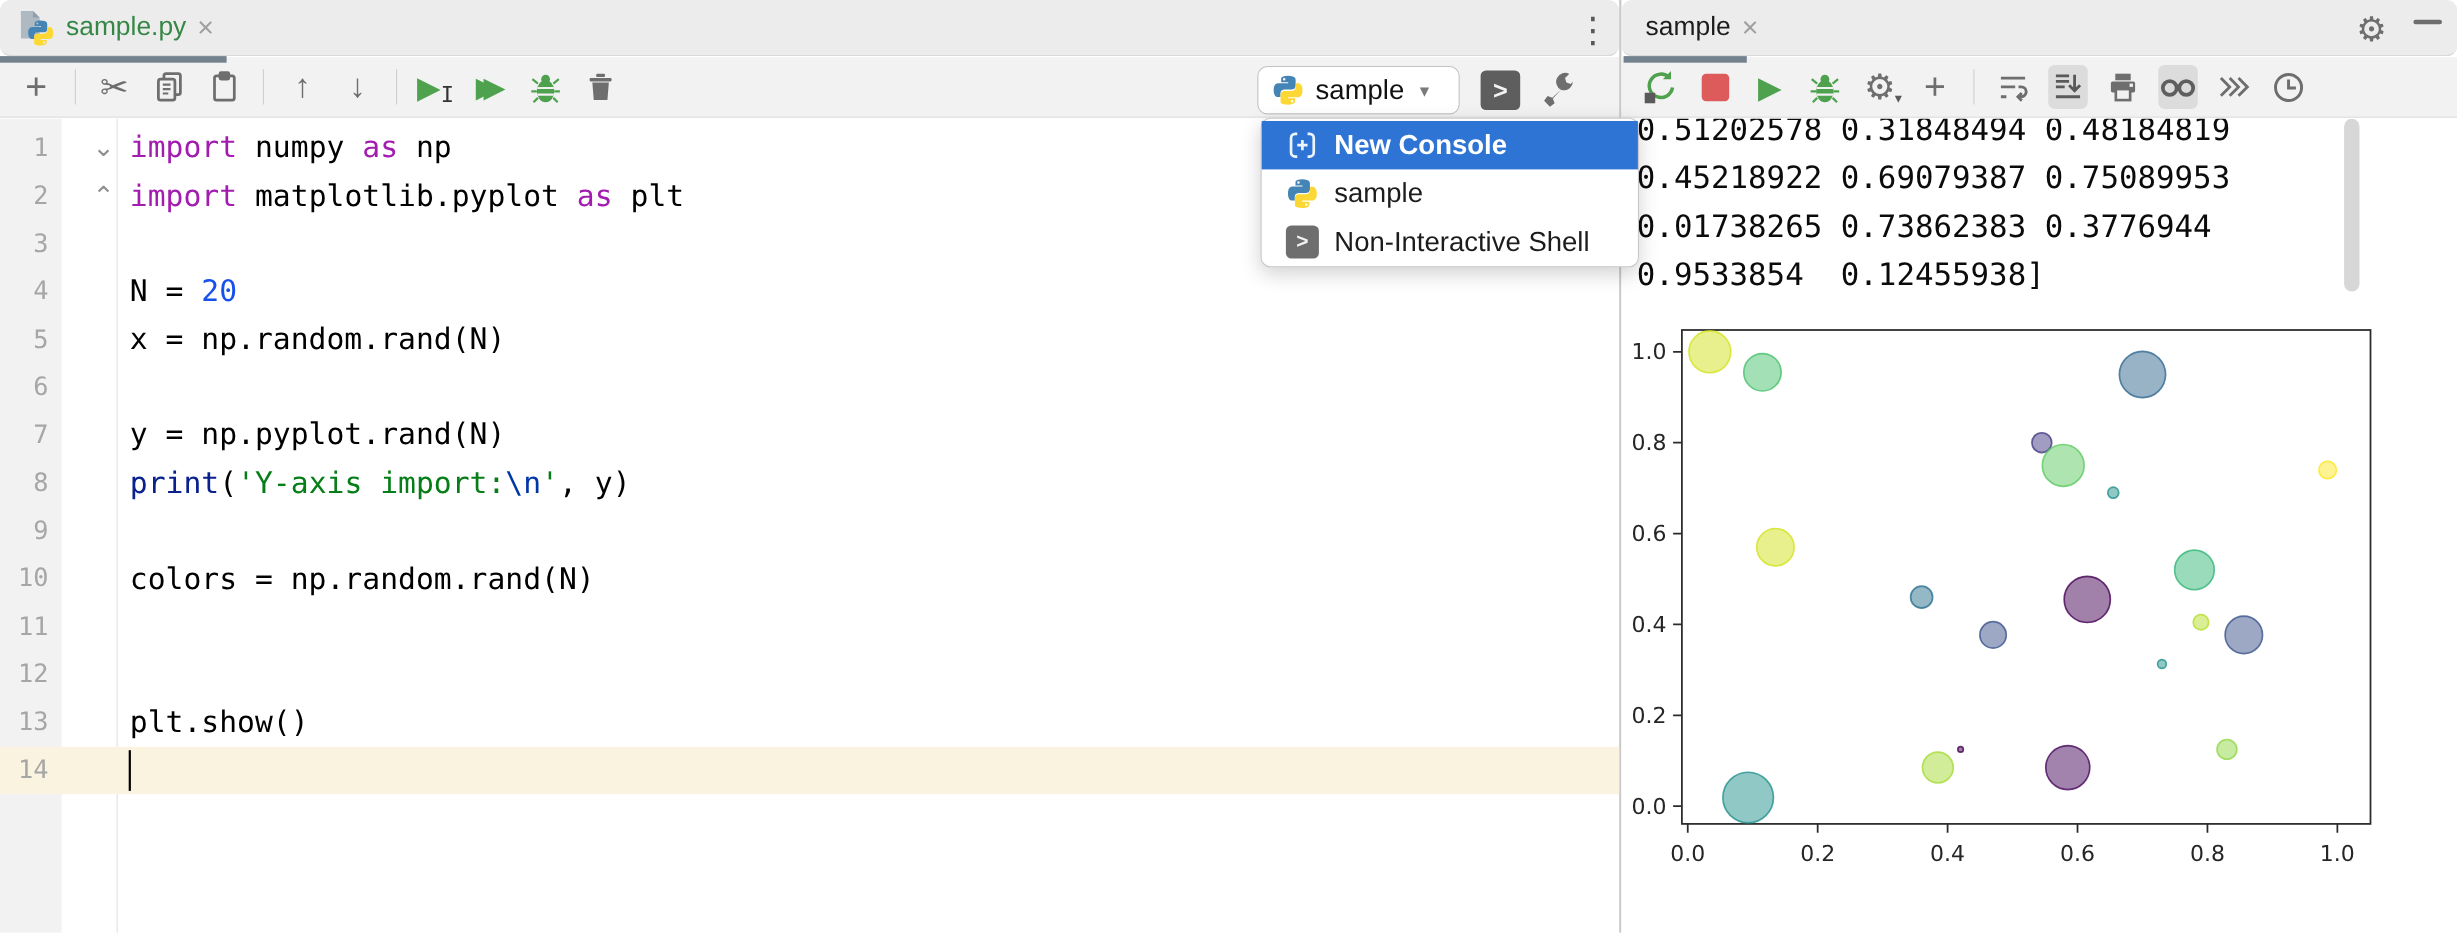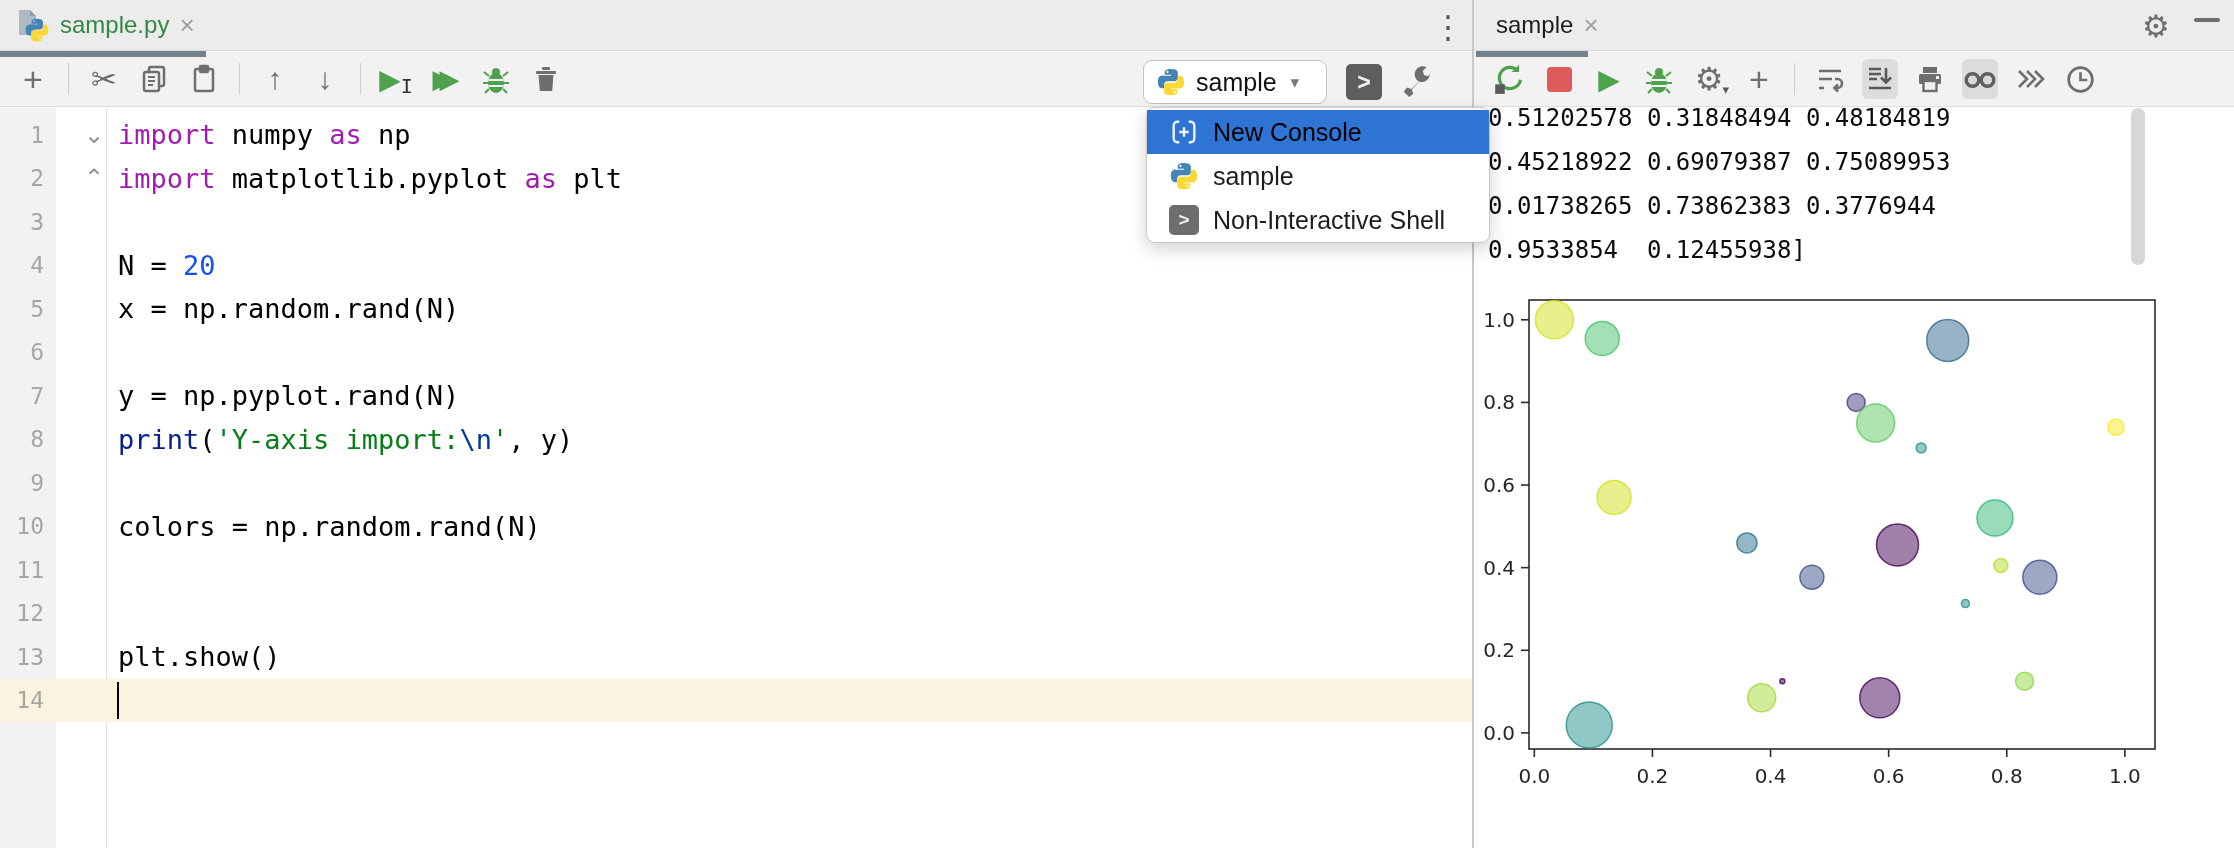--- a/index.html
+++ b/index.html
@@ -1,21 +1,21 @@
 <!DOCTYPE html>
 <html><head>
 <meta charset="utf-8">
 <style>
   * { margin:0; padding:0; box-sizing:border-box; }
   html,body { width:2234px; height:848px; overflow:hidden; background:#fff;
               font-family:"Liberation Sans", sans-serif; }
   #window { position:relative; width:2234px; height:848px; background:#fff; }
 
   
-  .tabbar { position:absolute; top:0; height:51px; background:#ececec; border-bottom:1px solid #d9d9d9; }
+  .tabbar { position:absolute; top:0; height:51px; background:#ececec; border-bottom:1px solid #d9d9d9;border-radius:10px; }
   #left-tabbar { left:0; width:1472px; }
   #right-tabbar { left:1474px; width:760px; }
   .toolbar { position:absolute; top:52px; height:55px; background:#f2f2f2; border-bottom:1px solid #dedede;
              display:flex; align-items:center; }
   #left-toolbar { left:0; width:1472px; padding-left:8px; }
   #right-toolbar { left:1474px; width:760px; padding-left:10px; }
   .tbtn { width:36px; height:40px; margin:0 7px; display:flex; align-items:center; justify-content:center;
           border-radius:6px; position:relative; color:#6e6e6e; }
   .tbtn.active { background:#dcdcdc; }
   .tsep { width:1px; height:32px; background:#cfcfcf; margin:0 10px; }
@@ -57,32 +57,32 @@
   .seg-esc{color:#0037a6;} .seg-num{color:#1750eb;} .seg-prm{color:#871094;}
   .seg-com{color:#8c8c8c;font-style:italic;}
   #caret { position:absolute; left:117px; top:3px; width:2px; height:37px; background:#000; }
 
   
   #pane-divider { position:absolute; left:1472px; top:0; width:2px; height:848px; background:#c9c9c9; }
 
   
   #console { position:absolute; left:1474px; top:108px; width:760px; height:740px; background:#fff; overflow:hidden; }
   #console-lines { position:absolute; left:14px; top:-12px; font-family:"DejaVu Sans Mono", monospace;
-                   font-size:24px; color:#0b0b0b; line-height:44px; white-space:pre; }
+                   font-size:28px; color:#0b0b0b; line-height:44px; white-space:pre; }
   #console-scrollbar { position:absolute; left:657px; top:0px; width:14px; height:157px;
                        background:#d7d7d7; border-radius:7px; }
   #plot { position:absolute; left:1479px; top:290px; width:700px; height:505px; }
 
   
   #popup { position:absolute; left:1146px; top:107px; width:344px; height:136px; background:#fff;
            border:1px solid #c9c9c9; border-radius:9px; box-shadow:0 6px 18px rgba(0,0,0,.18);
            padding:2px 0; z-index:10; }
   .popup-item { height:44px; display:flex; align-items:center; gap:14px; padding:0 14px 0 22px;
                 font-size:25px; color:#1c1c1c; }
-  .popup-item.selected { background:#2e74d4; color:#000000; }
+  .popup-item.selected { background:#2e74d4; color:#ffffff;font-weight:bold; }
   .popup-item .darksq { width:32px; height:32px; font-size:20px; background:#6e6e6e; }
 
   svg text { font-family:"DejaVu Sans", sans-serif; }
 </style>
 </head>
 <body>
 
 <div id="window">
 
   <div class="tabbar" id="left-tabbar">

